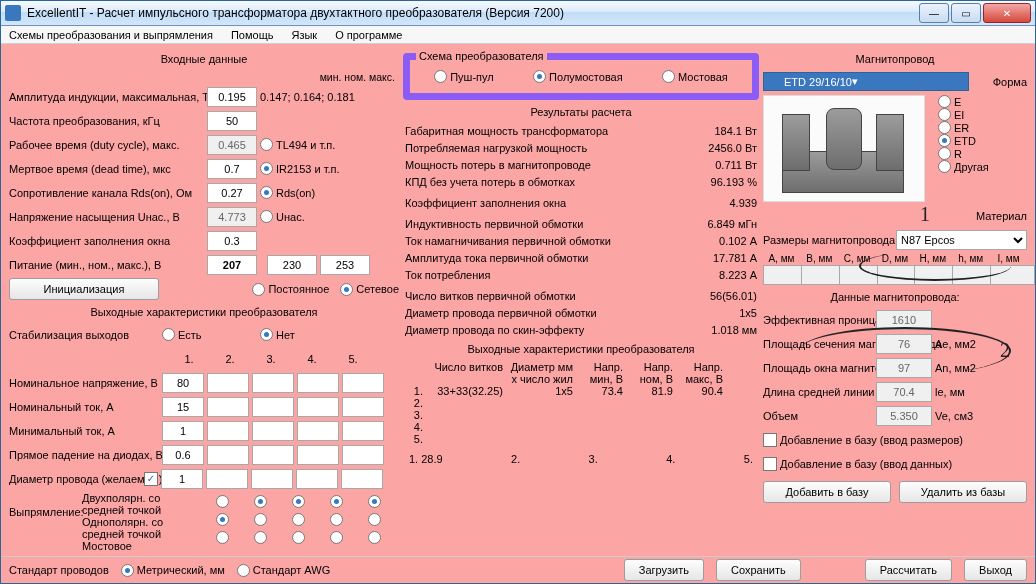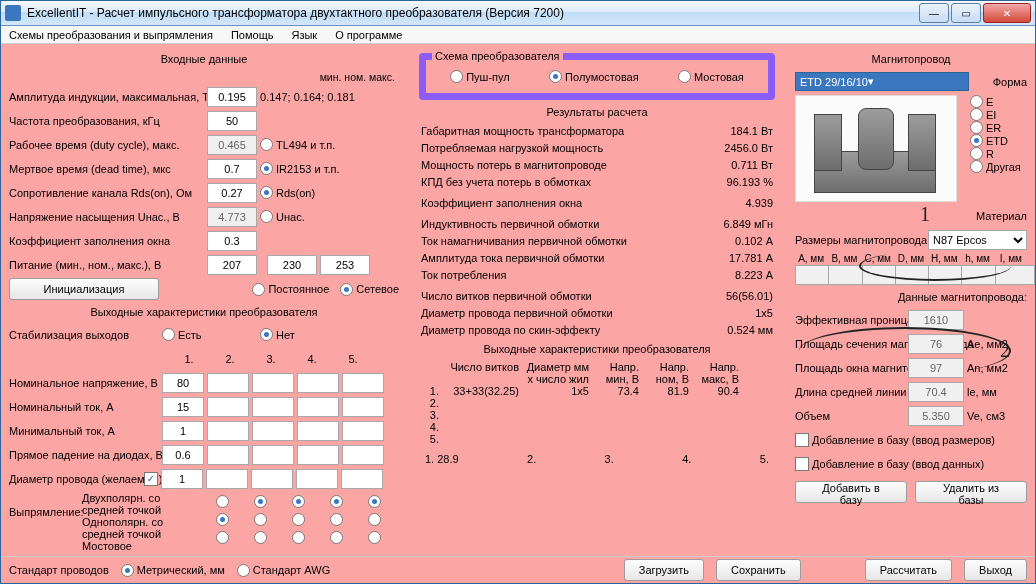--- a/index.html
+++ b/index.html
@@ -4,21 +4,21 @@
 <style>
 html,body{margin:0;padding:0;font-family:"Segoe UI",Tahoma,sans-serif;font-size:11px;color:#000;background:#fff;}
 .window{width:1036px;height:584px;border:1px solid #2a6499;background:#fca5a5;display:flex;flex-direction:column;box-sizing:border-box;position:relative;}
 .titlebar{height:28px;background:linear-gradient(#f6fafe,#dceafc 45%,#c0ddf7 46%,#d3e6fa);display:flex;align-items:center;padding:0 4px;border-bottom:1px solid #6a93c3;}
 .app-icon{width:16px;height:16px;background:#3a77bf;margin-right:6px;border-radius:2px;}
 .title-text{flex:1;font-size:12px;}
 .win-btns{display:flex;gap:2px;}
 .win-btn{width:28px;height:18px;border:1px solid #5a7ea5;border-radius:3px;background:linear-gradient(#eaf2fb,#c8dcf3);display:flex;align-items:center;justify-content:center;font-size:10px;}
 .win-close{width:46px;background:linear-gradient(#f3a7a7,#d34a3a);color:#fff;border-color:#922;}
 .menubar{height:20px;display:flex;align-items:center;padding:0 8px;gap:18px;border-bottom:1px solid #d0d0d0;background:#f7f7f7;}
-.body{flex:1;display:flex;padding:6px 8px 4px 8px;gap:20px;position:relative;}
+.body{flex:1;display:flex;padding:6px 8px 4px 8px;gap:4px;position:relative;}
 .col{display:flex;flex-direction:column;gap:3px;}
 .col1{width:390px;}
 .col2{width:356px;}
 .col3{flex:1;}
 fieldset{border:7px solid #8b5cf6;border-radius:4px;margin:0;padding:4px 6px 6px 6px;}
 legend{padding:0 3px;}
 .row{display:flex;align-items:center;min-height:21px;gap:3px;}
 .lbl{white-space:nowrap;}
 input[type=text]{border:1px solid #a8a8a8;background:#fff;height:18px;padding:0 3px;font:inherit;text-align:center;}
 input[readonly]{background:#f0f0f0;color:#666;}
@@ -115,21 +115,21 @@
         </div>
 
       <div class="row">
           <span class="lbl" style="width:195px">Коэффициент заполнения окна</span>
         <input type="text" style="width: 42px;" value="0.3">
         </div>
 
 
       <div class="row">
           <span class="lbl" style="width:195px">Питание (мин., ном., макс.), В</span>
-        <input type="text" style="width: 42px;" value="207">
+        <input type="text" style="width: 42px; font-weight: bold;" value="207">
         <input type="text" style="width: 42px; margin-left: 7px;" value="230">
         <input type="text" style="width: 42px;" value="253">
         </div>
 
       <div class="row">
         <button class="btn" style="width:150px">Инициализация</button>
         <span style="flex:1"></span>
         <span class="radio">
             <span class="radiodot"></span>
             <span>Постоянное</span>
@@ -295,21 +295,21 @@
       <div class="result-row" style="margin-top:4px">
           <span>Число витков первичной обмотки</span>
           <span>56(56.01)</span>
         </div>
       <div class="result-row">
           <span>Диаметр провода первичной обмотки</span>
           <span>1x5</span>
         </div>
       <div class="result-row">
           <span>Диаметр провода по скин-эффекту</span>
-          <span>0.524 мм</span>
+          <span>1.018 мм</span>
         </div>
 
       <div class="sectionhdr">Выходные характеристики преобразователя</div>
       <div class="grid" style="grid-template-columns:20px 80px 70px 50px 50px 50px;font-size:11px;text-align:right">
         <span></span>
           <span>Число витков</span>
           <span>Диаметр мм x число жил</span>
           <span>Напр. мин, В</span>
           <span>Напр. ном, В</span>
           <span>Напр. макс, В</span>
@@ -350,21 +350,21 @@
           <span>2.</span>
           <span>3.</span>
           <span>4.</span>
           <span>5.</span>
       </div>
     </div>
 
     <div class="col col3">
       <div class="sectionhdr">Магнитопровод</div>
       <div class="row">
-        <div class="highlight" style="flex:1;padding:2px 4px;display:flex;align-items:center">
+        <div class="highlight" style="flex:1;padding:2px 20px;display:flex;align-items:center">
           <span>ETD 29/16/10</span>
             <span>▾</span>
           </div>
         <span style="width:55px;text-align:right">Форма</span>
       </div>
       <div class="row" style="align-items:flex-start">
         <div class="core-img">
           <div class="core-shape" style="left:18px;top:55px;width:120px;height:40px"></div>
           <div class="core-shape" style="left:18px;top:18px;width:26px;height:55px"></div>
           <div class="core-shape" style="left:112px;top:18px;width:26px;height:55px"></div>
@@ -414,21 +414,21 @@
           <span>I, мм</span>
         <input type="text" readonly="" style="width: 100%;">
           <input type="text" readonly="" style="width: 100%;">
           <input type="text" readonly="" style="width: 100%;">
           <input type="text" readonly="" style="width: 100%;">
           <input type="text" readonly="" style="width: 100%;">
           <input type="text" readonly="" style="width: 100%;">
           <input type="text" readonly="" style="width: 100%;">
       </div>
 
-      <div class="sectionhdr" style="text-align:right;">Данные магнитопровода:</div>
+      <div class="sectionhdr" style="text-align:center;">Данные магнитопровода:</div>
       <div class="row">
           <span class="lbl" style="width:110px">Эффективная проницаемость</span>
           <input type="text" readonly="" style="width: 48px;" value="1610">
           <span style="width:44px"></span>
         </div>
       <div class="row">
           <span class="lbl" style="width:110px">Площадь сечения магнитопровода</span>
           <input type="text" readonly="" style="width: 48px;" value="76">
           <span style="width:44px">Ae, мм2</span>
         </div>

